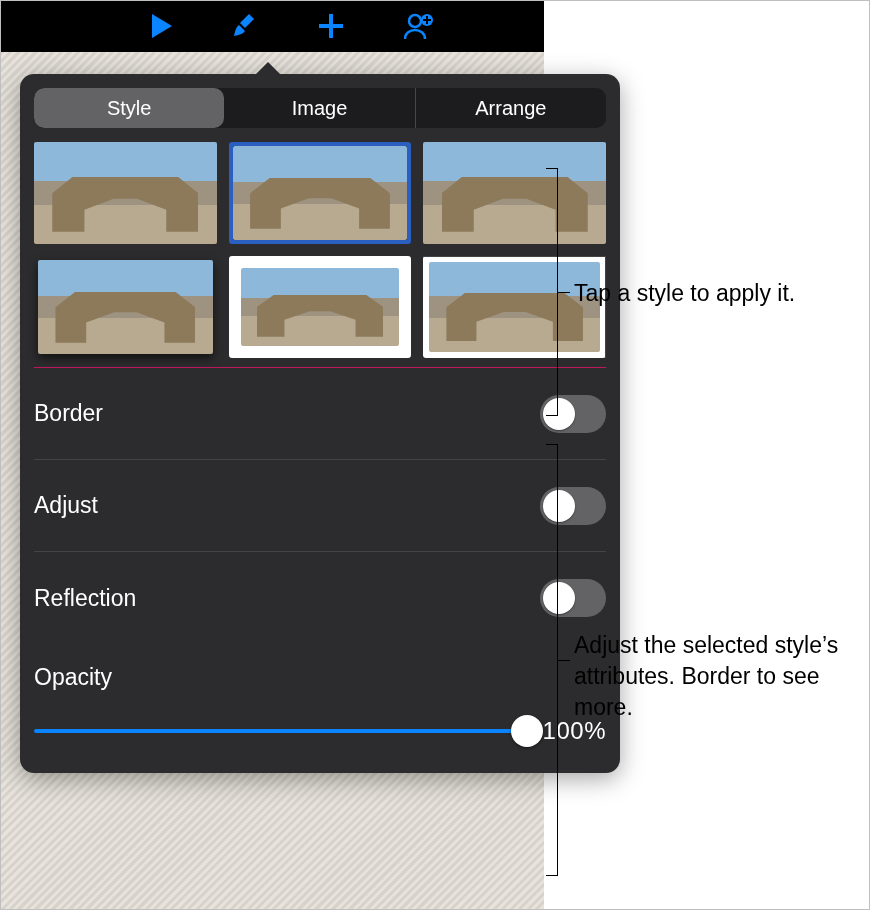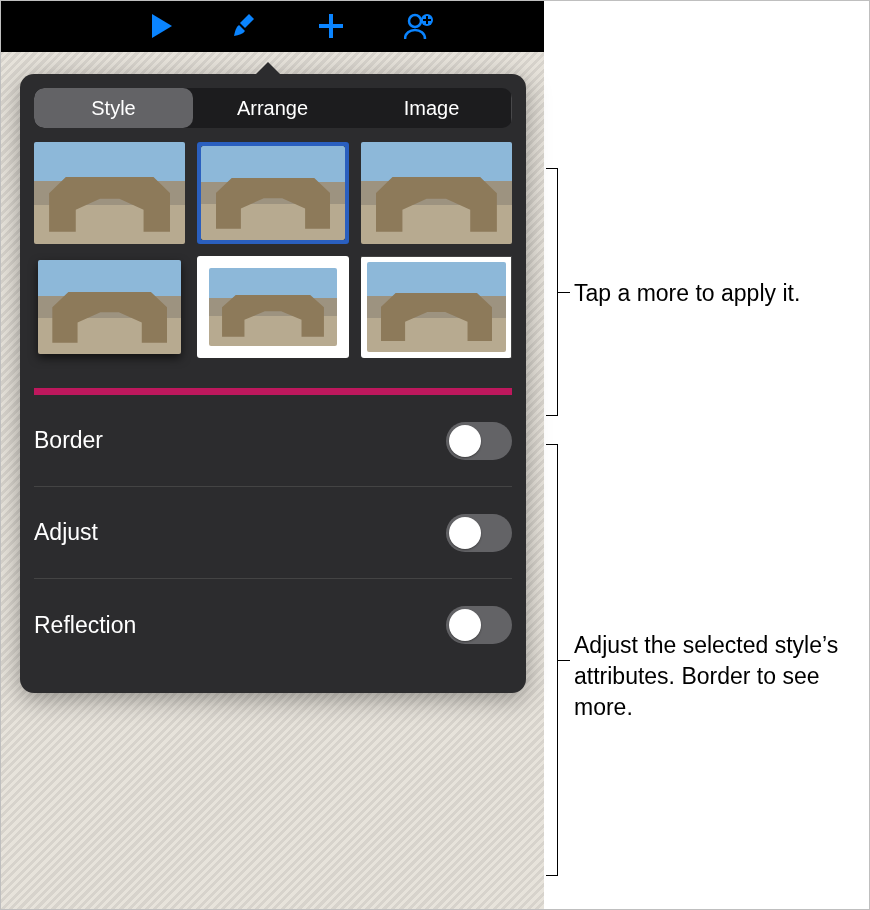--- a/index.html
+++ b/index.html
@@ -38,25 +38,25 @@
     position:absolute;
     left:0; top:52px;
     width:544px; height:858px;
     background: repeating-linear-gradient(135deg,#d7d3cc 0 3px,#e7e3db 3px 6px);
   }
 
   
   .popover {
     position:absolute;
     left:20px; top:74px;
-    width:506px;
+    width:600px;
     background:#2c2c2e;
     border-radius:14px;
     box-shadow:0 6px 24px rgba(0,0,0,.35);
-    padding:14px 14px 22px 14px;
+    padding:14px 14px 28px 14px;
     color:#fff;
   }
   
   .popover::before {
     content:"";
     position:absolute;
     top:-12px; left:236px;
     border:12px solid transparent;
     border-bottom-color:#2c2c2e;
     border-top:none;
@@ -115,22 +115,22 @@
   .style-thumb.r6 .scene{ inset:6px; }
   .style-thumb.r6::after{
     content:"";
     position:absolute;inset:0;
     border-right:1px solid #444;border-top:1px solid #444;
     pointer-events:none;
   }
 
   
   .settings {
-    margin-top:30px;
-    border-top:7px solid #be185d;
+    margin-top:9px;
+    border-top:1px solid #be185d;
   }
   .row {
     display:flex;
     align-items:center;
     justify-content:space-between;
     height:92px;
     border-bottom:1px solid #444;
     font-size:23px;
   }
   .row:last-child{border-bottom:none;}
@@ -234,22 +234,22 @@
     </svg>
   </span>
 </div>
 
 <div class="doc-bg"></div>
 
 <div class="popover">
 
   <div class="seg">
     <div class="seg-item selected">Style</div>
+    <div class="seg-item mid">Image</div>
     <div class="seg-item">Arrange</div>
-    <div class="seg-item mid">Image</div>
   </div>
 
   <div class="styles-grid">
     <div class="style-thumb plain">
         <div class="scene"></div>
       </div>
     <div class="style-thumb selected">
         <div class="scene"></div>
       </div>
     <div class="style-thumb plain">
@@ -274,24 +274,33 @@
     <div class="row">
       <span>Adjust</span>
       <div class="switch"></div>
     </div>
     <div class="row">
       <span>Reflection</span>
       <div class="switch"></div>
     </div>
   </div>
 
+  <div class="opacity-block">
+    <span>Opacity</span>
+    <div class="slider-wrap">
+      <div class="slider-track">
+        <div class="slider-knob"></div>
+      </div>
+      <span class="opacity-value">100%</span>
+    </div>
+  </div>
 
 </div>
 
 <div class="bracket bracket-1"></div>
 <div class="lead lead-1"></div>
-<div class="callout callout-1">Tap a more to apply it.</div>
+<div class="callout callout-1">Tap a style to apply it.</div>
 
 <div class="bracket bracket-2"></div>
 <div class="lead lead-2"></div>
 <div class="callout callout-2">Adjust the selected style’s attributes. Border to see more.</div>
 
 <div class="image-frame"></div>
 
 </body></html>

